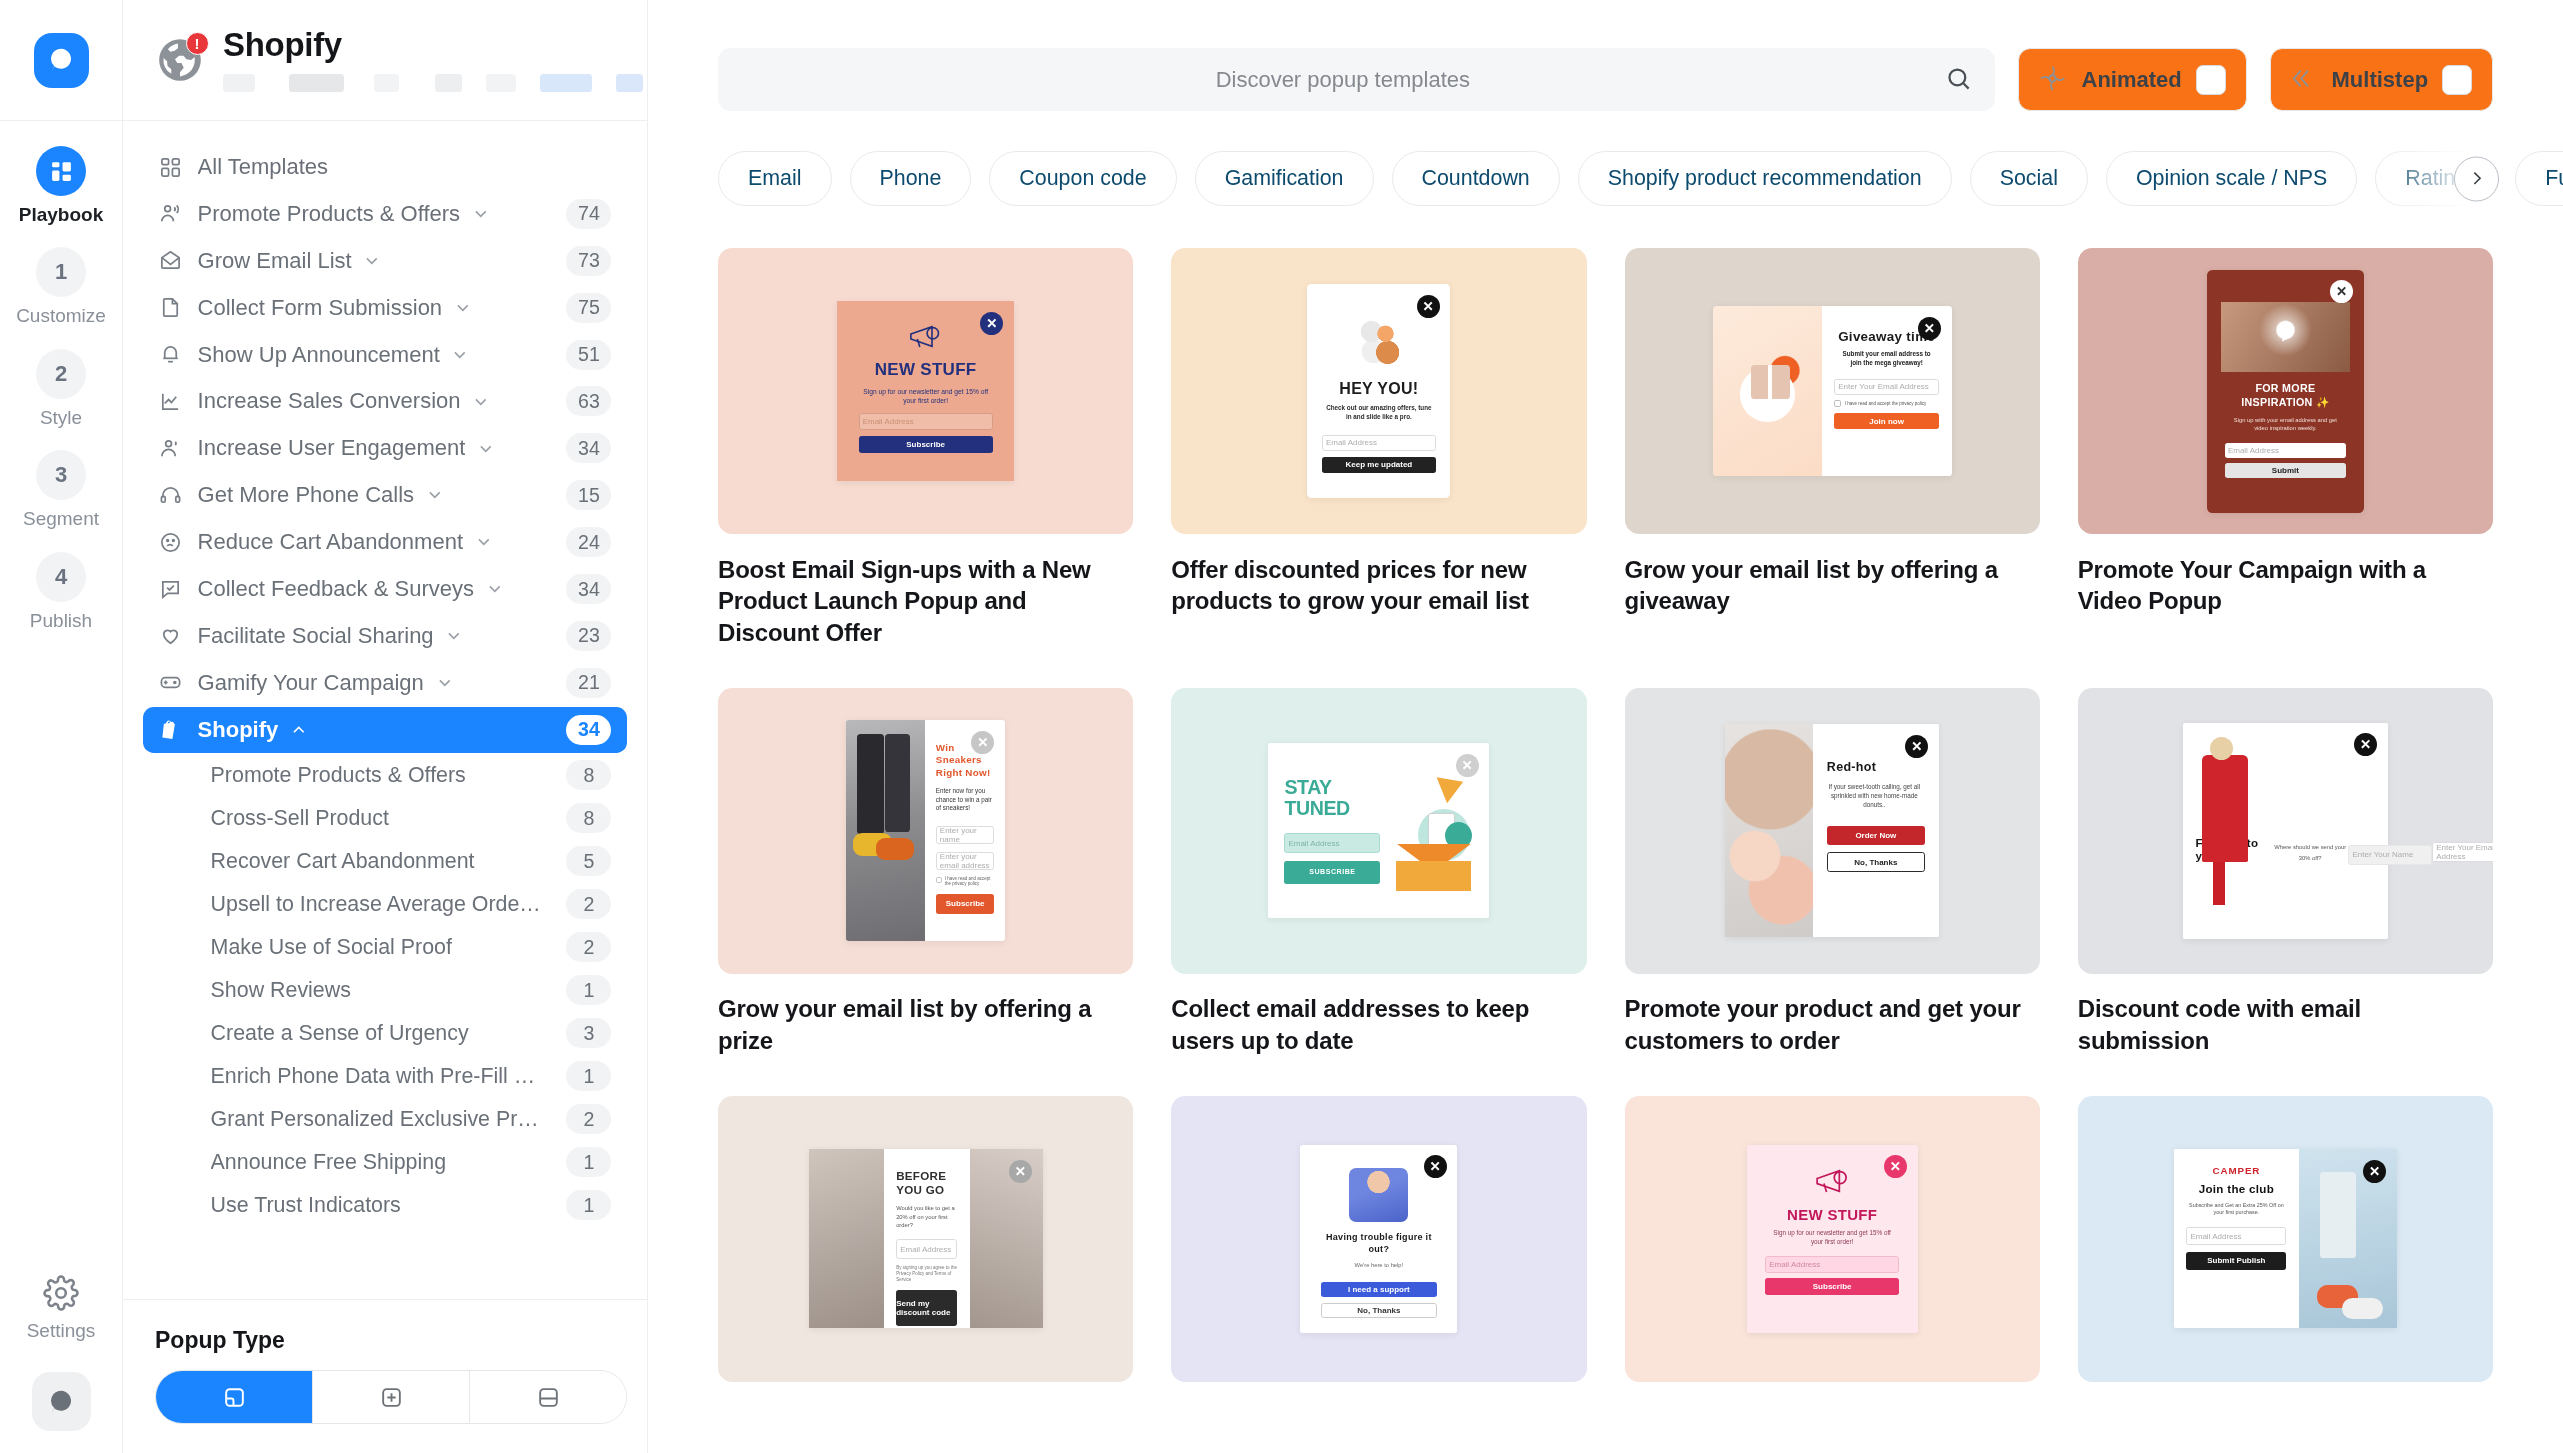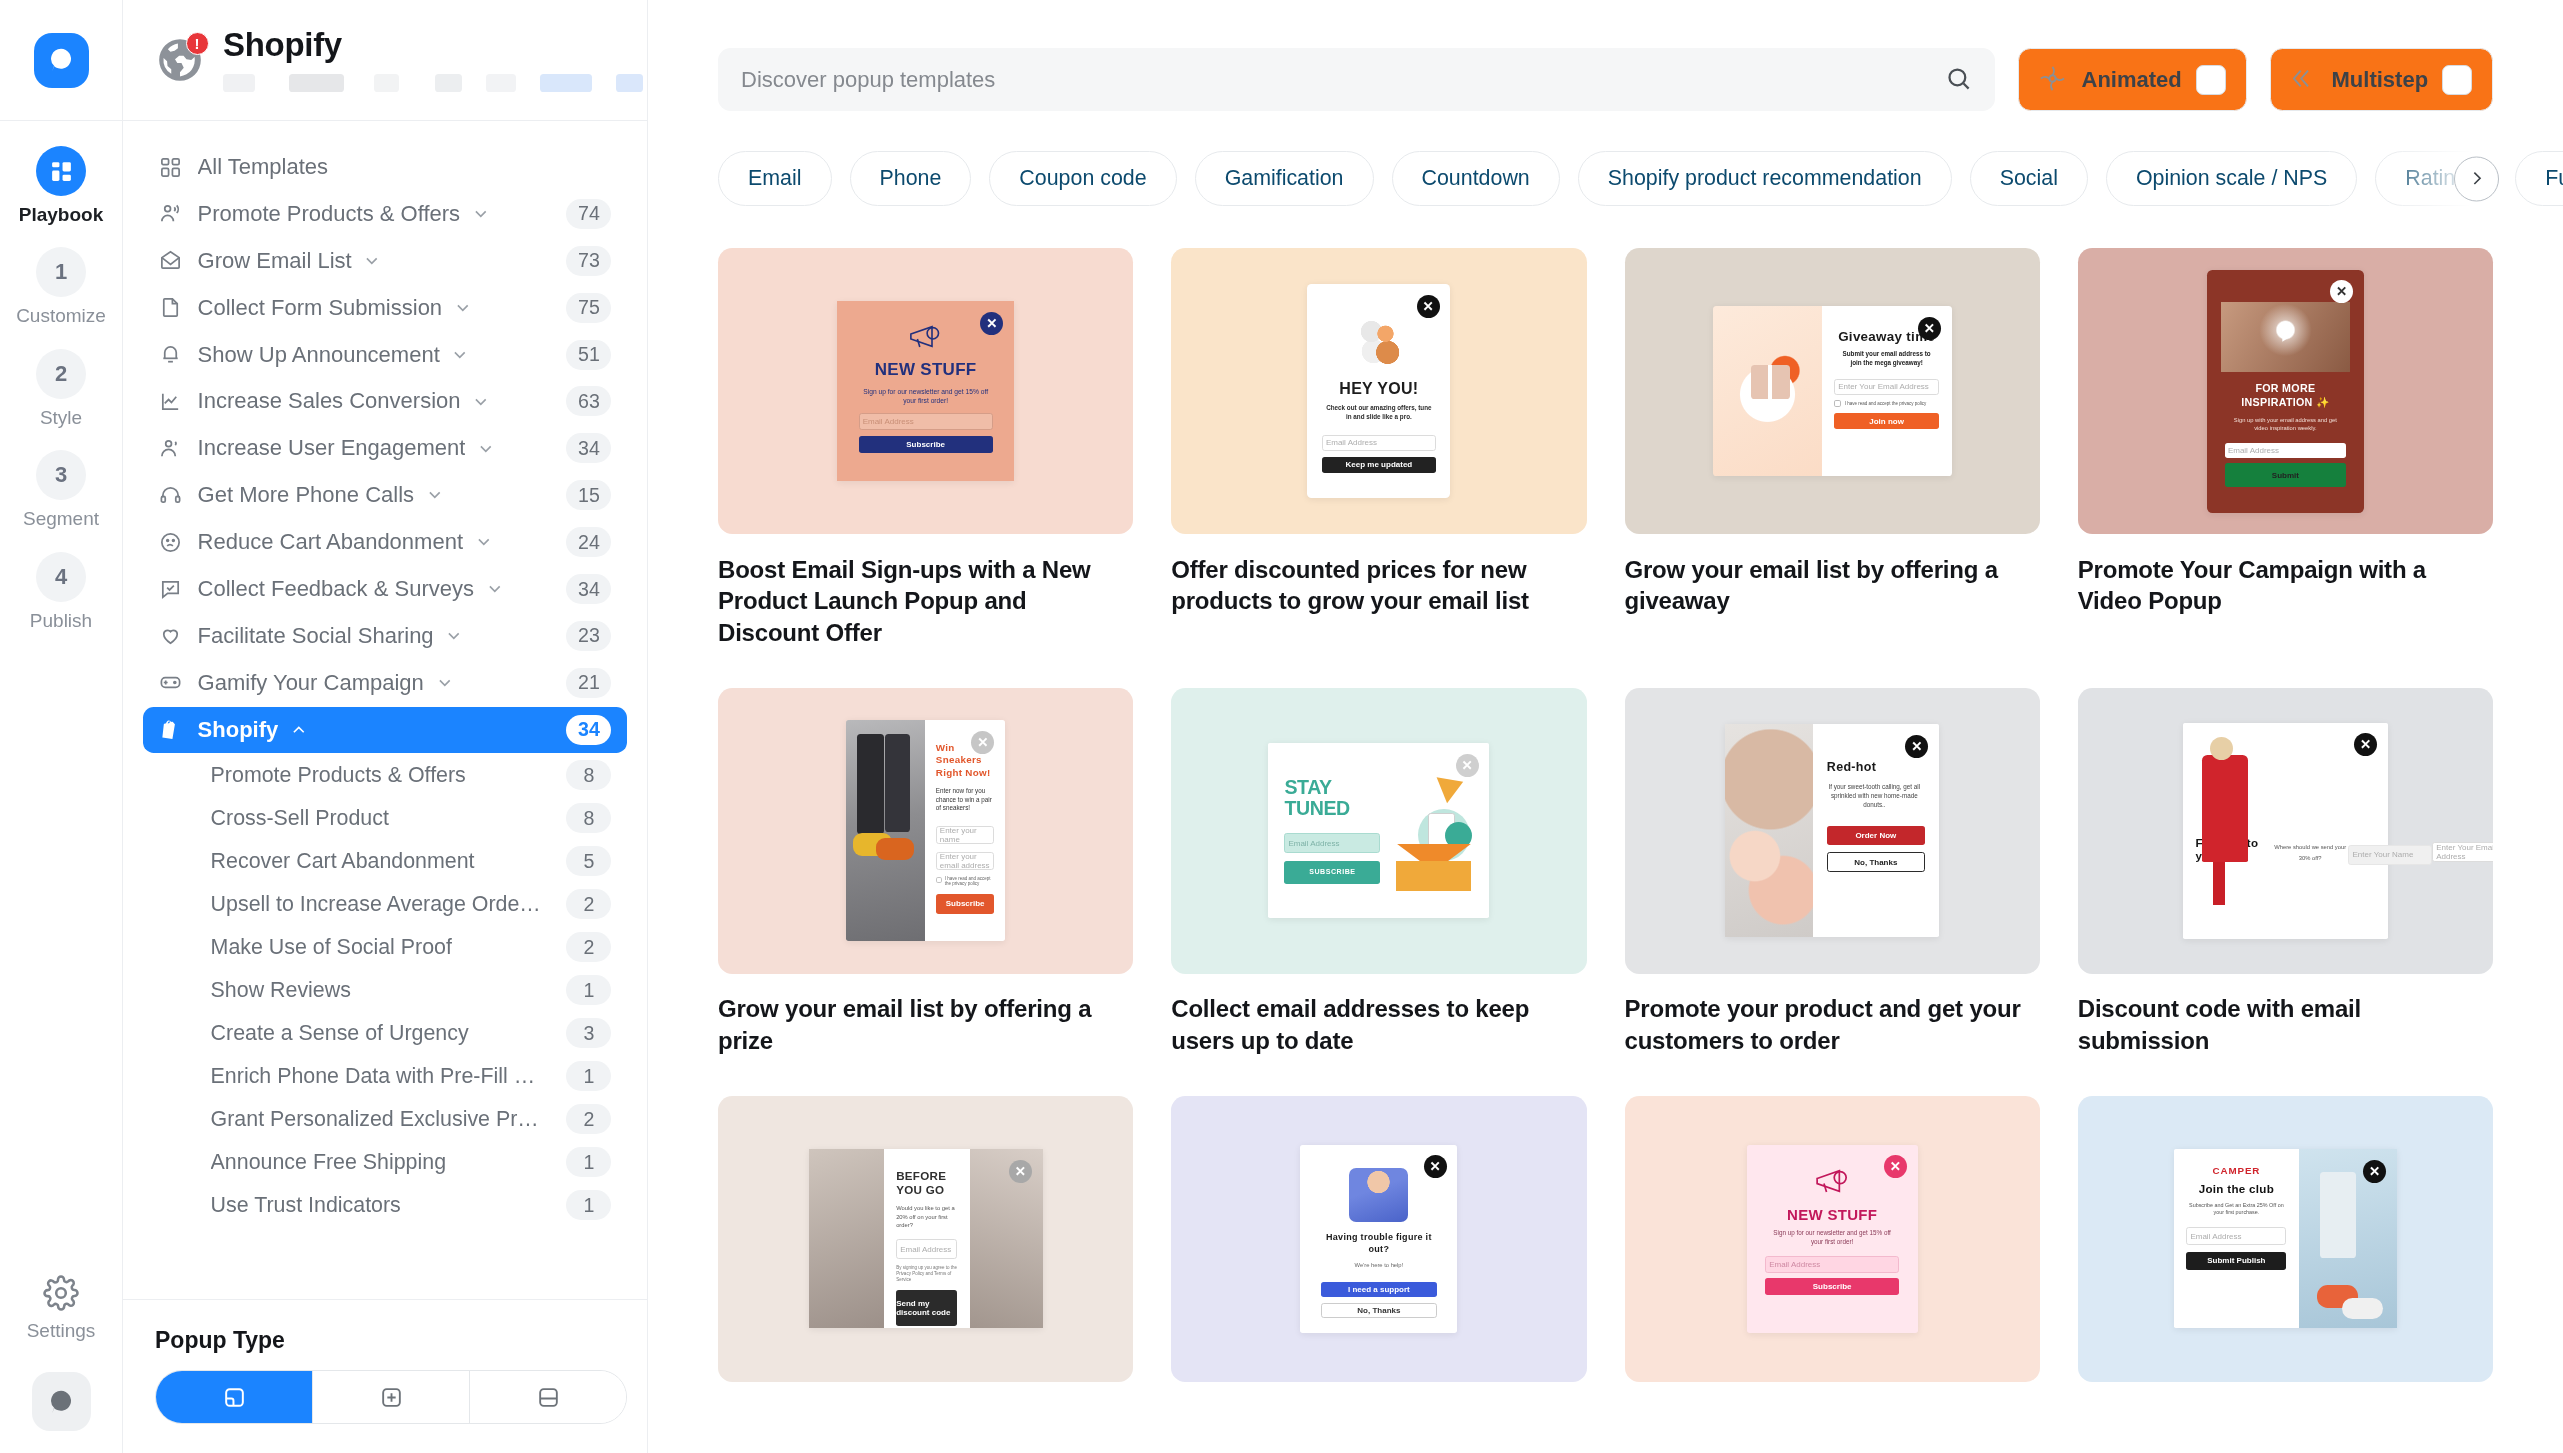--- a/index.html
+++ b/index.html
@@ -105,21 +105,21 @@
   
   .main { flex: 1; display: flex; flex-direction: column; overflow: hidden; background: #fff; }
   .main-top { padding: 123px 0 0 0; }
   .searchrow { display: flex; align-items: center; padding: 0 70px 0 70px; gap: 23px; margin-top: -75px; }
   .searchbox {
     flex: 1; height: 63px; background: #f5f6f7; border-radius: 12.5px;
     display: flex; align-items: center; padding: 0 23px;
   }
   .searchbox input {
     flex: 1; border: none; outline: none; background: transparent;
-    font-size: 22px; color: #3d4248; font-family: "Liberation Sans", sans-serif;
+    font-size: 22px; color: #3d4248; font-family: "Liberation Sans", sans-serif; text-align: center;
   }
   .searchbox input::placeholder { color: #85898f; }
   .toggle-pill {
     height: 63px; border: 0.9px solid #e7eaed; border-radius: 12.5px;
     display: flex; align-items: center; padding: 0 19.6px; gap: 14.3px; cursor: pointer; background: #f97316;
   }
   .tg-label { font-size: 22px; color: #3d4248; font-weight: 600; }
   .tg-box { width: 30px; height: 30px; border: 0.9px solid #d7dbe0; border-radius: 7.1px; background: #fff; }
 
   .chiprow {
@@ -672,21 +672,21 @@
             <div style="width:129px;height:70px;margin-top:19.6px;background:
                radial-gradient(circle at 50% 40%, #fff 0 11%, rgba(255,255,255,.5) 13%, transparent 34%),
                linear-gradient(120deg,#c79a7f,#8a5a43);display:flex;align-items:center;justify-content:center">
               <svg width="16" height="16" viewBox="0 0 24 24" fill="#fff">
                   <path d="M8 5l11 7-11 7z"></path>
                 </svg>
             </div>
             <div class="mini-h" style="color:#fff;font-size:10.7px;text-align:center;margin-top:10.7px;line-height:1.25;width:116px">FOR MORE INSPIRATION ✨</div>
             <div class="mini-p" style="color:#f3ded6;font-size:5.8px;text-align:center;margin-top:7.1px;width:118px">Sign up with your email address and get video inspiration weekly.</div>
             <div class="mini-input" style="width:121px;height:15px;margin-top:10.7px;border:none">Email Address</div>
-            <div class="mini-btn" style="width:121px;height:24px;margin-top:5.4px;background:#15803d;color:#222">Submit</div>
+            <div class="mini-btn" style="width:121px;height:15px;margin-top:5.4px;background:#e5e5e5;color:#222">Submit</div>
           </div>
         </div>
         <div class="card-title">Promote Your Campaign with a Video Popup</div>
       </div>
 
       <div class="card">
         <div class="thumb" style="background:#f5ded6">
           <div class="pm" style="width:159px;height:221px;border-radius:2.7px;overflow:hidden">
             <div class="pm-close" style="background:#c6c6c6">✕</div>
             <div style="width:79px;background:linear-gradient(170deg,#b9b9bb 0%,#8d8d90 45%,#6e6e72 100%);position:relative">

